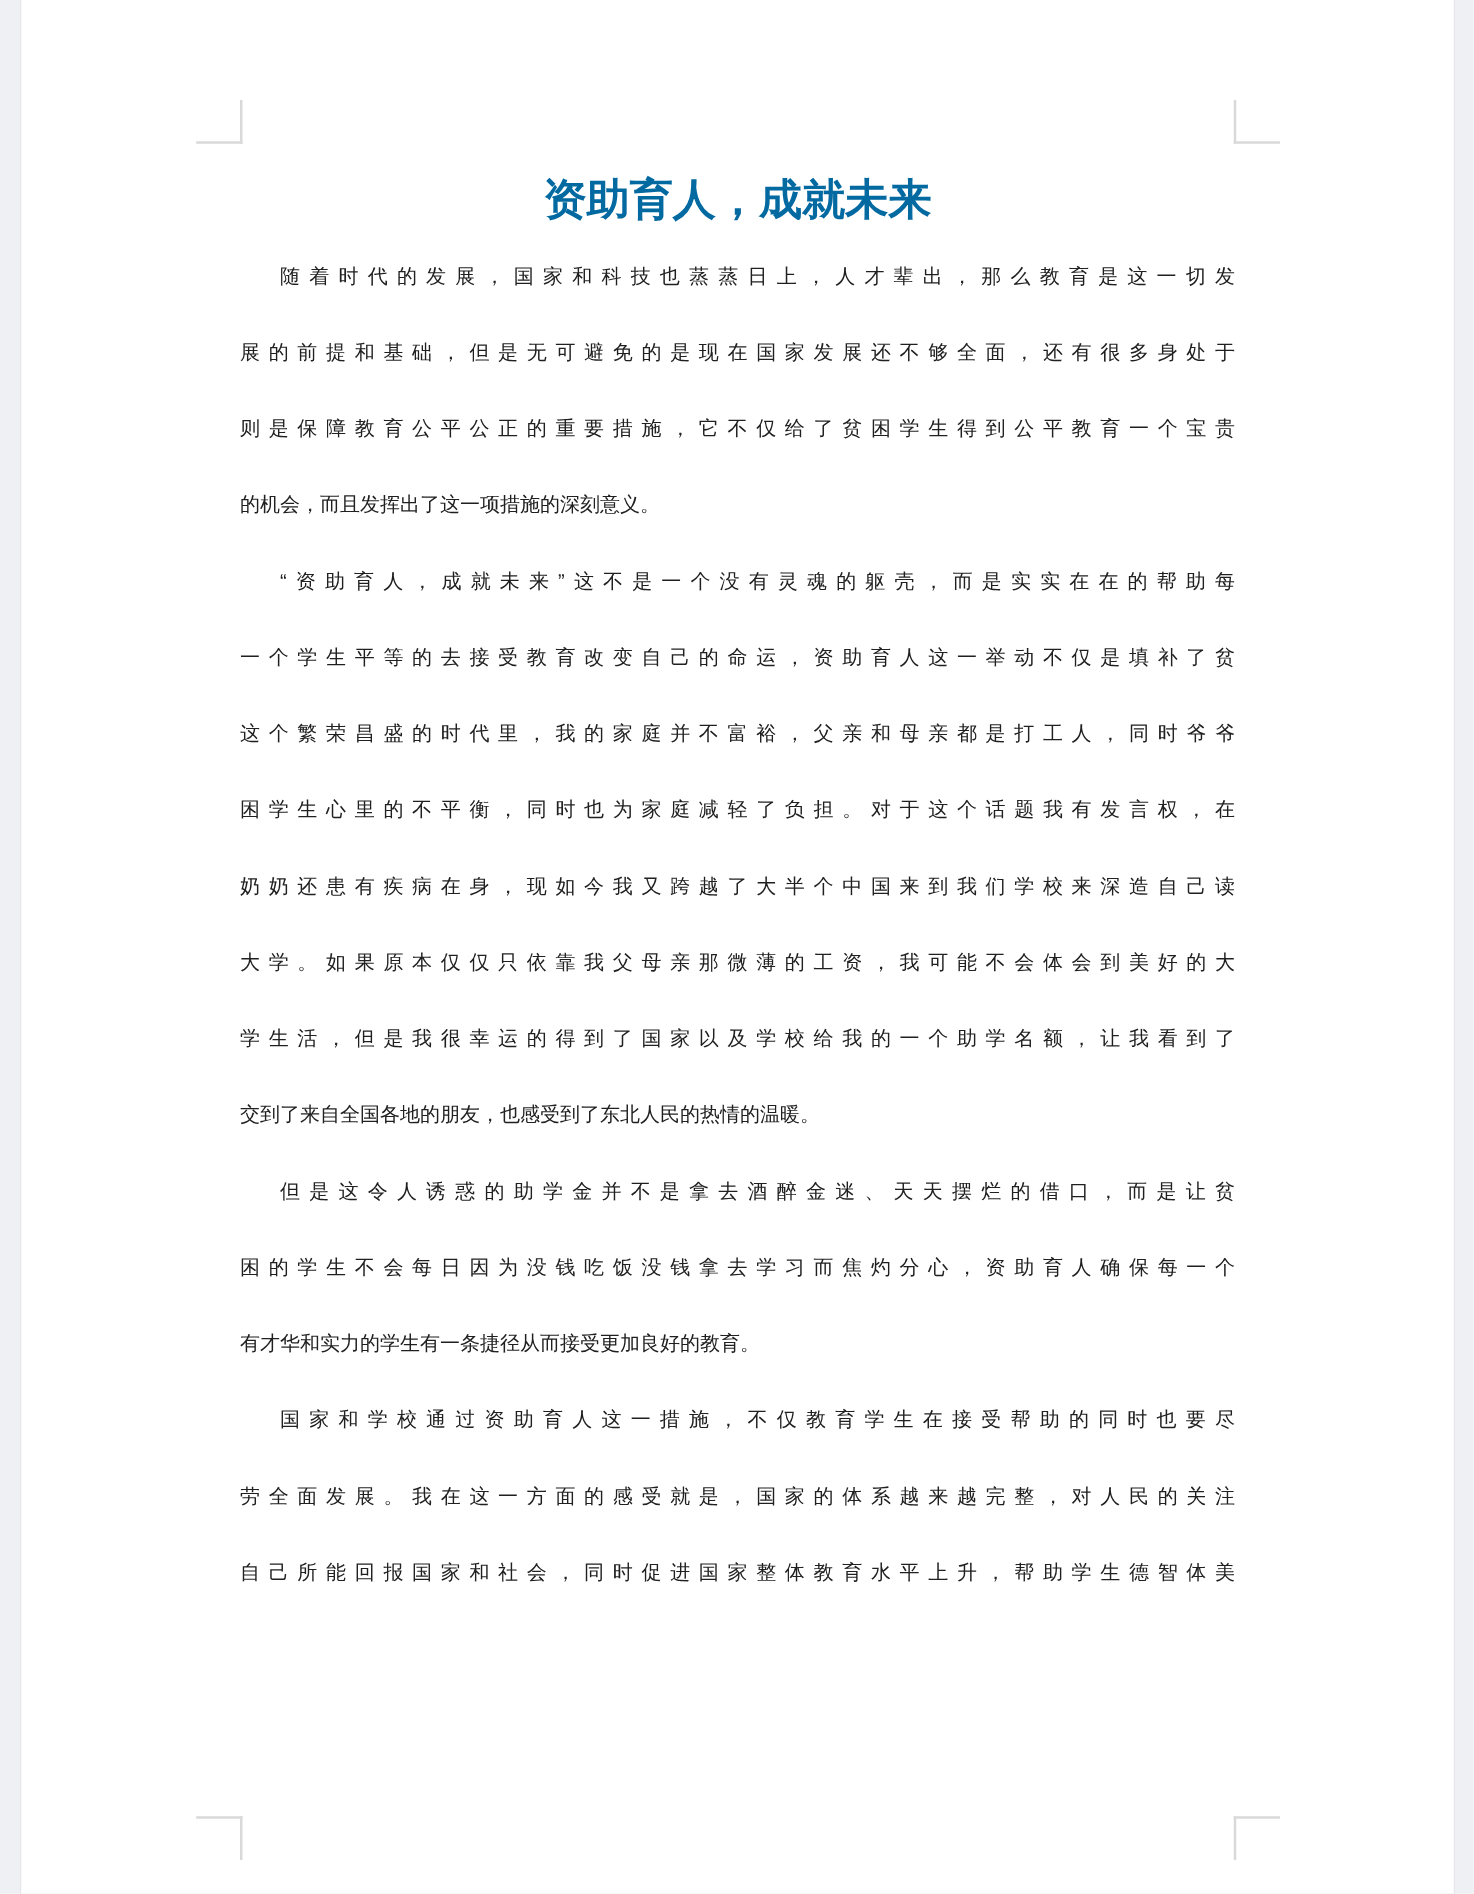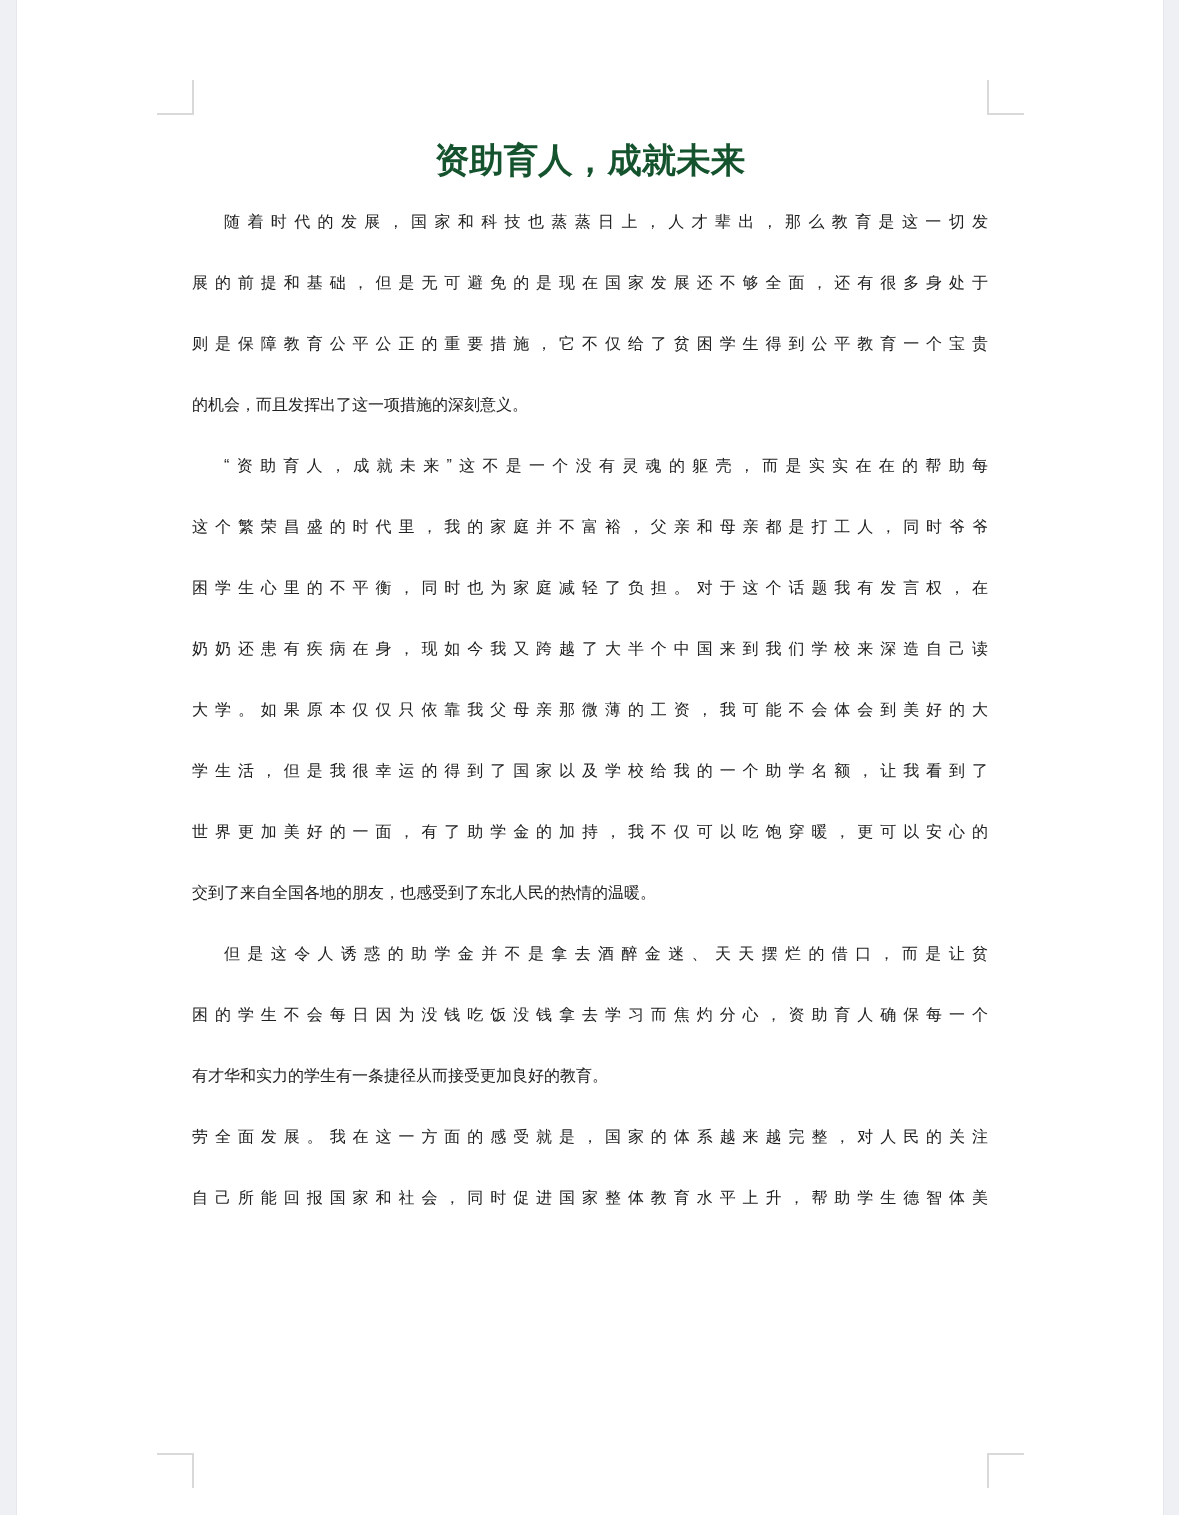--- a/index.html
+++ b/index.html
@@ -48,21 +48,21 @@
     color: #202020;
   }
 
   .title {
     margin: 0;
     height: 61px;
     line-height: 61px;
     font-size: 34.5px;
     font-weight: 700;
     text-align: center;
-    color: #14532d;
+    color: #0369a1;
     letter-spacing: 0;
     white-space: nowrap;
   }
 
   .line {
     height: 61px;
     line-height: 61px;
     font-size: 16px;
     white-space: nowrap;
     letter-spacing: 0;
@@ -89,27 +89,28 @@
   <div class="mark br"></div>
 
   <div class="content">
     <h1 class="title">资助育人，成就未来</h1>
     <div id="doc-body">
         <div class="line full indent">随着时代的发展，国家和科技也蒸蒸日上，人才辈出，那么教育是这一切发</div>
         <div class="line full">展的前提和基础，但是无可避免的是现在国家发展还不够全面，还有很多身处于</div>
         <div class="line full">则是保障教育公平公正的重要措施，它不仅给了贫困学生得到公平教育一个宝贵</div>
         <div class="line end">的机会，而且发挥出了这一项措施的深刻意义。</div>
         <div class="line full indent">“资助育人，成就未来”这不是一个没有灵魂的躯壳，而是实实在在的帮助每</div>
+        <div class="line full">一个学生平等的去接受教育改变自己的命运，资助育人这一举动不仅是填补了贫</div>
         <div class="line full">这个繁荣昌盛的时代里，我的家庭并不富裕，父亲和母亲都是打工人，同时爷爷</div>
         <div class="line full">困学生心里的不平衡，同时也为家庭减轻了负担。对于这个话题我有发言权，在</div>
         <div class="line full">奶奶还患有疾病在身，现如今我又跨越了大半个中国来到我们学校来深造自己读</div>
         <div class="line full">大学。如果原本仅仅只依靠我父母亲那微薄的工资，我可能不会体会到美好的大</div>
         <div class="line full">学生活，但是我很幸运的得到了国家以及学校给我的一个助学名额，让我看到了</div>
-        <div class="line full">世界更加美好的一面，有了助学金的加持，我不仅可以吃饱穿暖，更可以安心的</div>
         <div class="line end">交到了来自全国各地的朋友，也感受到了东北人民的热情的温暖。</div>
         <div class="line full indent">但是这令人诱惑的助学金并不是拿去酒醉金迷、天天摆烂的借口，而是让贫</div>
         <div class="line full">困的学生不会每日因为没钱吃饭没钱拿去学习而焦灼分心，资助育人确保每一个</div>
         <div class="line end">有才华和实力的学生有一条捷径从而接受更加良好的教育。</div>
+        <div class="line full indent">国家和学校通过资助育人这一措施，不仅教育学生在接受帮助的同时也要尽</div>
         <div class="line full">劳全面发展。我在这一方面的感受就是，国家的体系越来越完整，对人民的关注</div>
         <div class="line full">自己所能回报国家和社会，同时促进国家整体教育水平上升，帮助学生德智体美</div>
       </div>
   </div>
 </div>
 
 </body></html>

